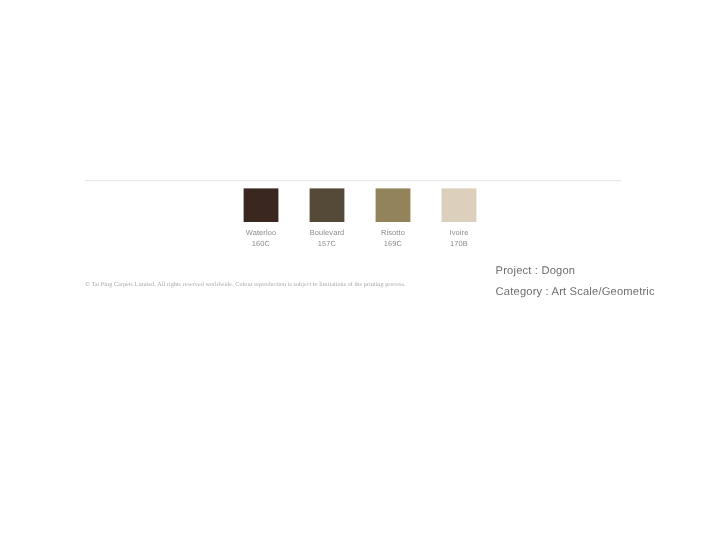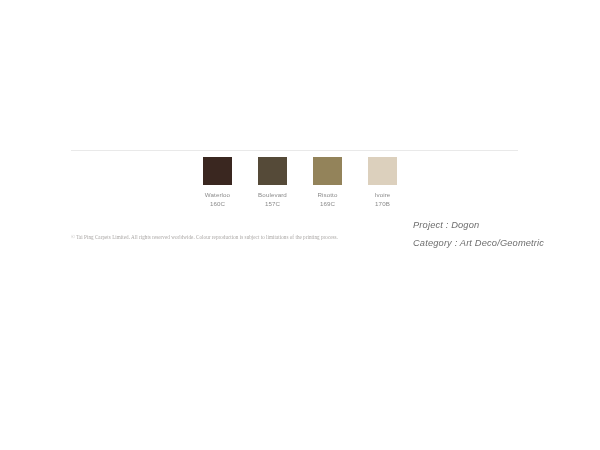--- a/index.html
+++ b/index.html
@@ -88,21 +88,20 @@
   #project-meta {
     position: absolute;
     left: 413px;
     top: 220px;
     color: #6e6e6e;
     font-family: "Liberation Sans", sans-serif;
     font-size: 9.3px;
     line-height: 11.4px;
     letter-spacing: 0.15px;
     white-space: nowrap;
-    font-style: italic;
   }
   .meta-line {
     display: block;
   }
   .meta-line.spaced {
     margin-top: 7px;
   }
 </style>
 </head>
 <body>
@@ -144,16 +143,16 @@
         <span class="swatch-code">170B</span>
       </span>
     </div>
 
   </div>
 
   <div id="copyright">© Tai Ping Carpets Limited. All rights reserved worldwide. Colour reproduction is subject to limitations of the printing process.</div>
 
   <div id="project-meta">
     <span class="meta-line">Project :  Dogon</span>
-    <span class="meta-line spaced">Category : Art Deco/Geometric</span>
+    <span class="meta-line spaced">Category : Art Scale/Geometric</span>
   </div>
 
 </div>
 
 </body></html>

